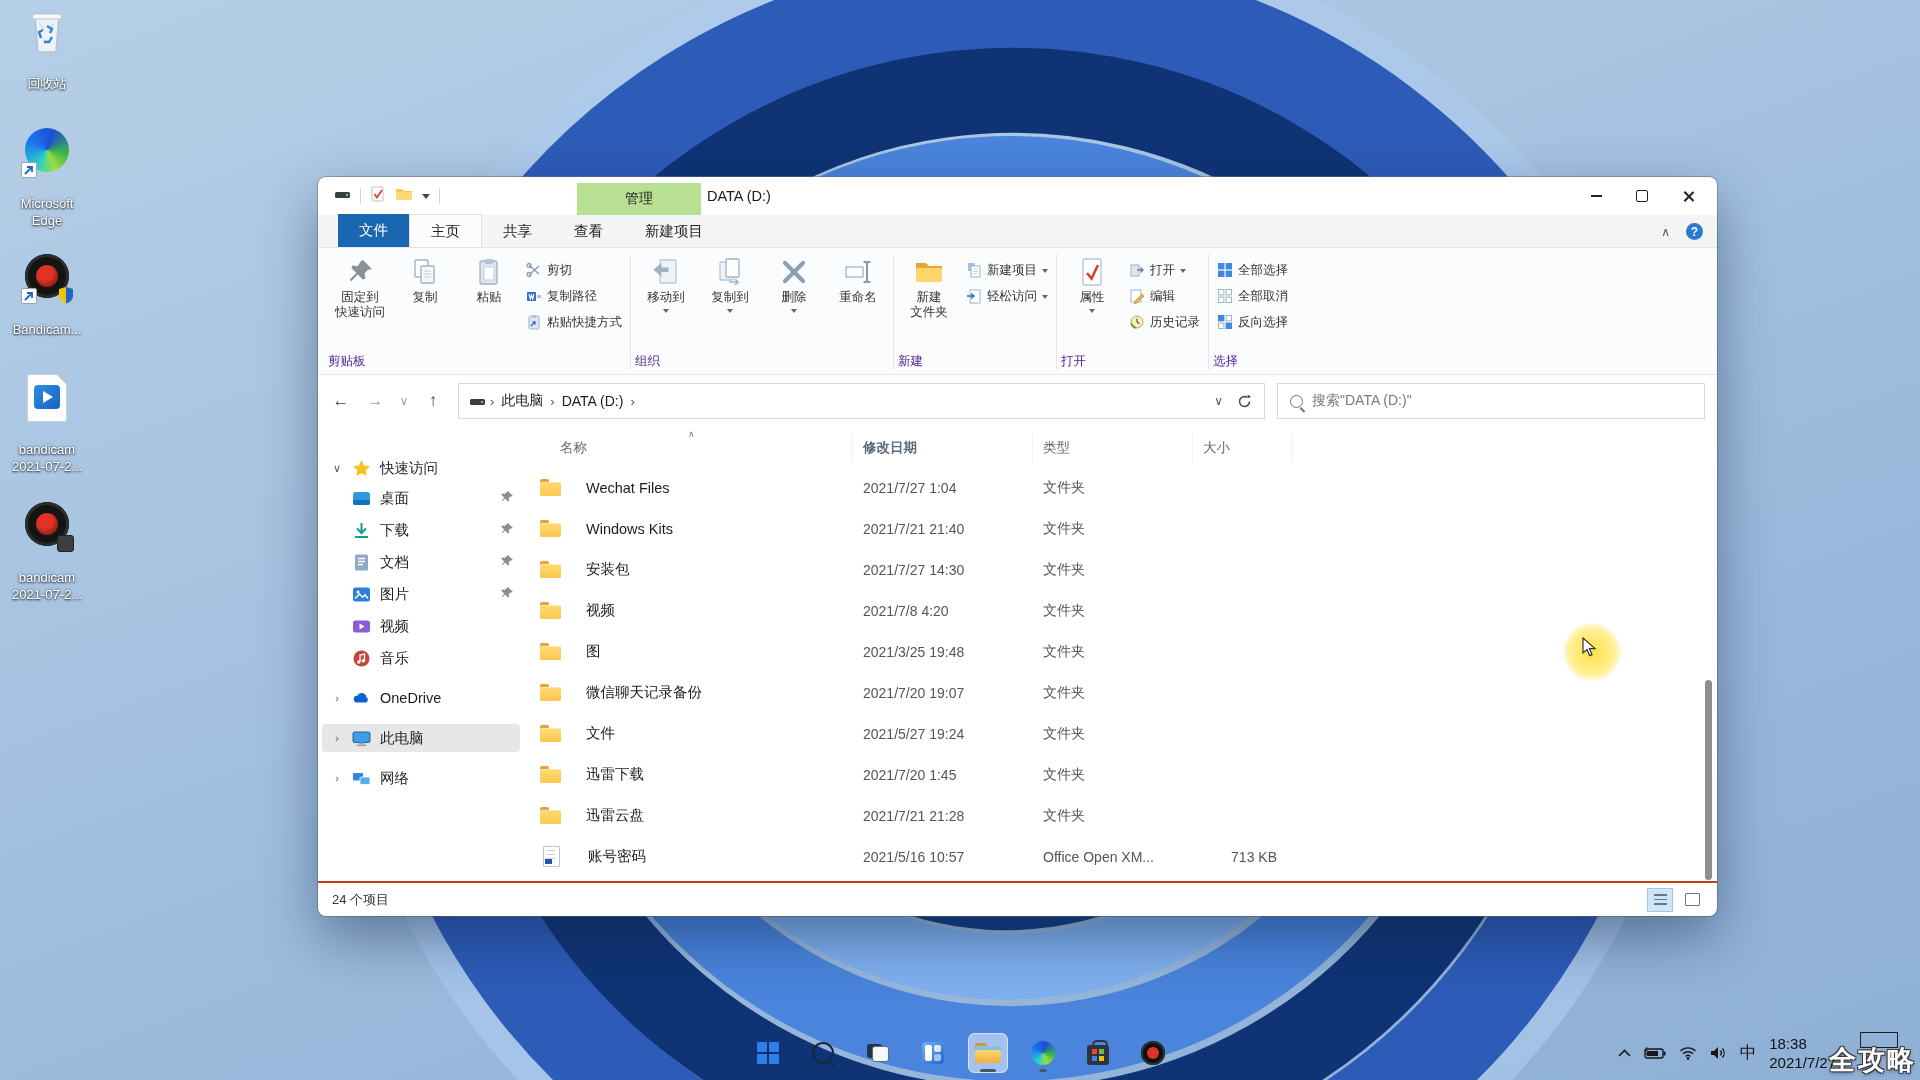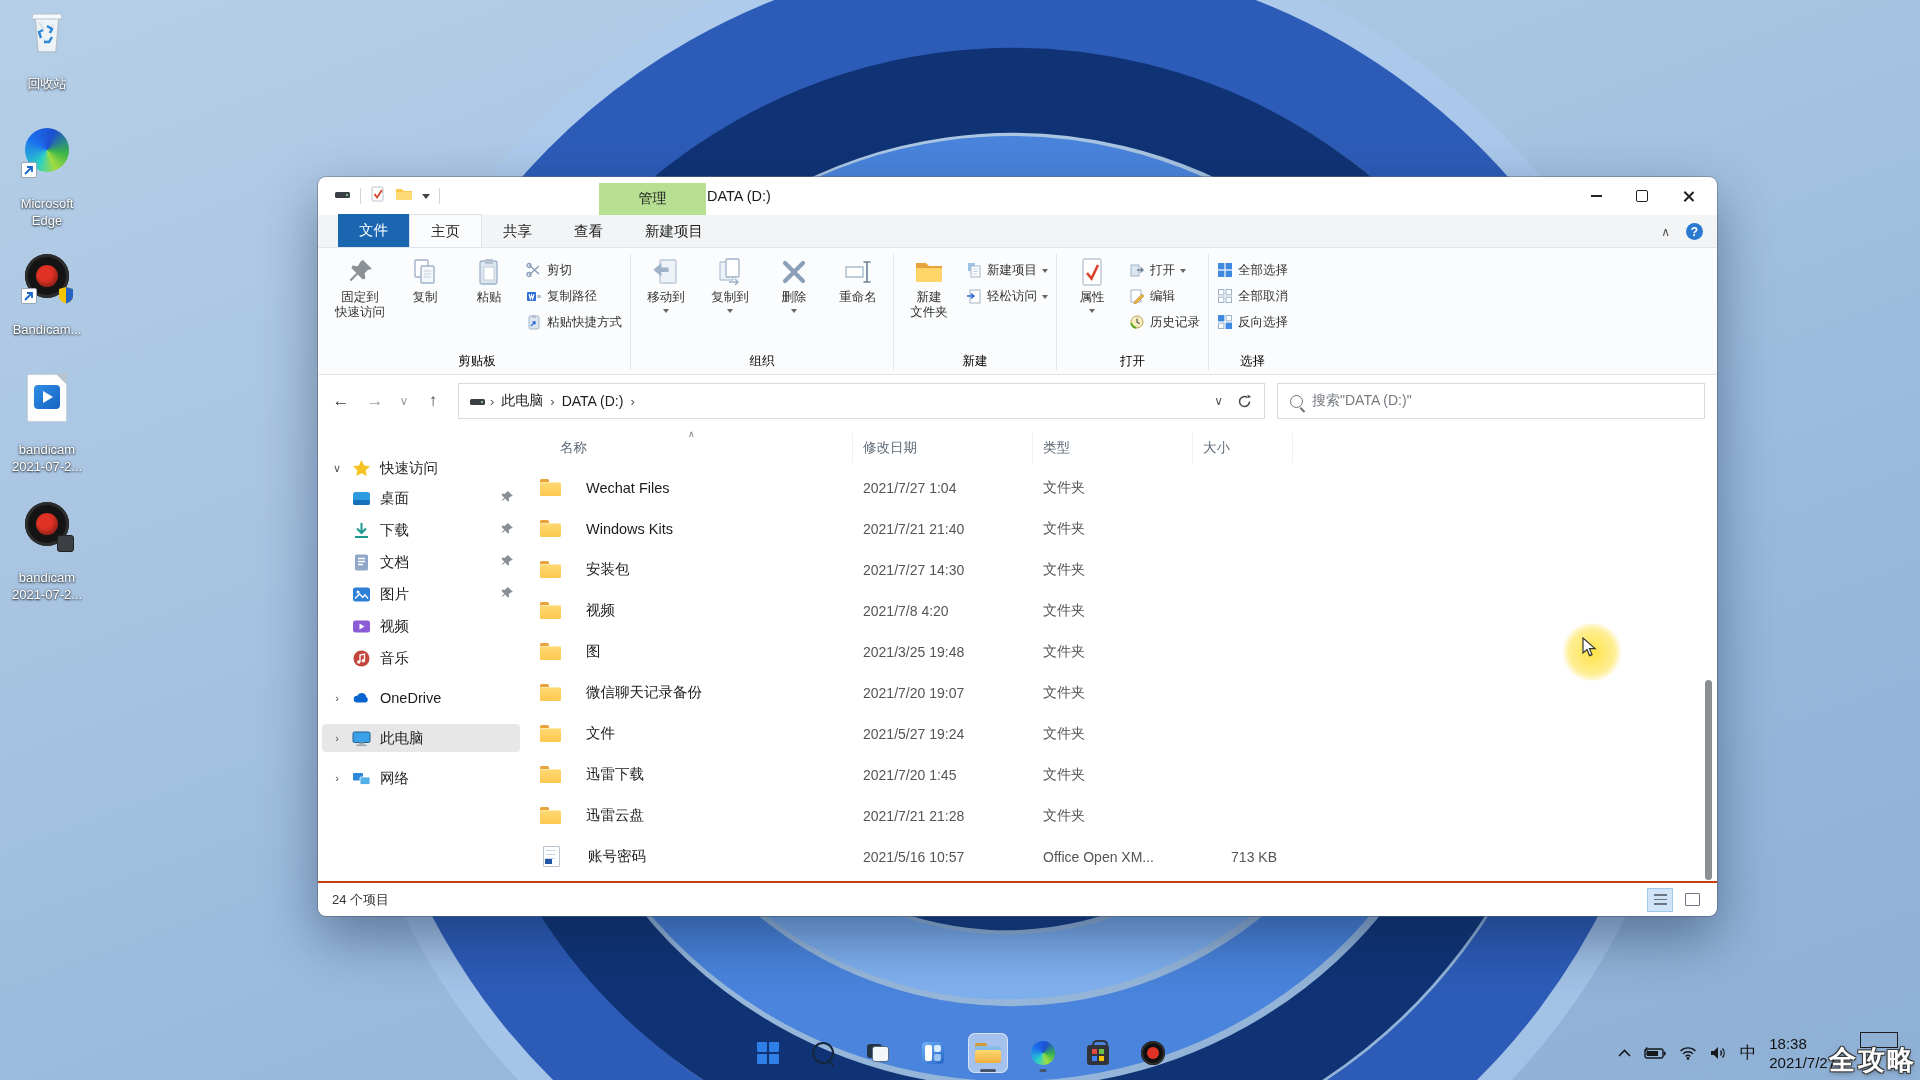--- a/index.html
+++ b/index.html
@@ -31,21 +31,21 @@
   .vfile .thumb:after{content:"";position:absolute;left:9px;top:6px;border-style:solid;border-width:6px 0 6px 10px;border-color:transparent transparent transparent #fff;}
   .toolbadge{position:absolute;right:-3px;bottom:-2px;width:15px;height:15px;border-radius:3px;background:#3b3f44;border:1px solid #222;}
   
   .window{position:absolute;left:318px;top:177px;width:1399px;height:739px;background:#fff;
     border-radius:8px;box-shadow:0 22px 55px rgba(15,35,70,.45),0 0 0 1px rgba(110,120,135,.55);}
   
   .titlebar{position:absolute;left:0;top:0;right:0;height:38px;display:flex;align-items:center;}
   .qat{display:flex;align-items:center;gap:9px;padding-left:16px;}
   .qdiv{width:1px;height:16px;background:#d4d4d4;}
   .caret{width:0;height:0;border-left:4px solid transparent;border-right:4px solid transparent;border-top:5px solid #444;}
-  .managetab{position:absolute;left:281px;top:6px;width:107px;height:32px;background:#b7e093;
+  .managetab{position:absolute;left:259px;top:6px;width:124px;height:32px;background:#b7e093;
     display:flex;align-items:center;justify-content:center;font-size:14px;color:#222;}
   .wintitle{position:absolute;left:389px;top:0;height:38px;display:flex;align-items:center;font-size:14.5px;color:#1b1b1b;}
   .capbtns{position:absolute;right:6px;top:0;height:38px;display:flex;}
   .capbtn{width:46px;height:38px;display:grid;place-items:center;}
   .minbar{width:11px;height:2px;background:#222;}
   .maxbox{width:10px;height:10px;border:1.4px solid #222;border-radius:2px;}
   .closex{position:relative;width:13px;height:13px;}
   .closex:before,.closex:after{content:"";position:absolute;left:6px;top:0;width:1.6px;height:13px;background:#222;}
   .closex:before{transform:rotate(45deg);} .closex:after{transform:rotate(-45deg);}
   
@@ -53,21 +53,21 @@
   .tab{height:32px;padding:0 21px;display:flex;align-items:center;font-size:14.5px;color:#1f1f1f;}
   .tab.file{background:#1b66b1;color:#fff;height:33px;}
   .tab.sel{background:#fbfcfd;border:1px solid #dfe2e5;border-bottom:none;height:33px;box-sizing:border-box;}
   .tabrow-right{position:absolute;right:14px;top:0;height:33px;display:flex;align-items:center;gap:16px;}
   .collapse-gl{font-size:12px;color:#555;}
   .help-gl{width:17px;height:17px;border-radius:50%;background:#2a7ad0;color:#fff;font-size:12px;font-weight:bold;display:grid;place-items:center;}
   
   .ribbon{position:absolute;left:0;top:71px;right:0;height:127px;background:#fbfcfd;border-bottom:1px solid #e4e4e4;display:flex;box-sizing:border-box;padding:2px 0 0 6px;}
   .grp{display:flex;flex-direction:column;padding:0 4px;}
   .grp-body{flex:1;display:flex;align-items:flex-start;gap:2px;padding-top:3px;}
-  .grp-label{height:21px;text-align:center;font-size:12.5px;color:#000000;}
+  .grp-label{height:21px;font-size:12.5px;color:#4c1d95;}
   .gsep{width:1px;background:#e4e7ea;margin:4px 0;}
   .bigbtn{display:flex;flex-direction:column;align-items:center;gap:3px;padding:4px 7px;min-width:48px;}
   .bigbtn .lbl{font-size:12.5px;color:#333;text-align:center;line-height:1.2;white-space:pre-line;}
   .dcaret{width:0;height:0;border-left:3.5px solid transparent;border-right:3.5px solid transparent;border-top:4px solid #666;margin-top:1px;}
   .smallstack{display:flex;flex-direction:column;justify-content:center;gap:4px;padding:6px 4px;}
   .smallbtn{display:flex;align-items:center;gap:5px;font-size:12.5px;color:#333;height:22px;}
   .ricon30{width:30px;height:30px;} .ricon16{width:16px;height:16px;}
   
   .addrrow{position:absolute;left:0;top:198px;right:0;height:52px;display:flex;align-items:center;padding:0 12px 0 8px;box-sizing:border-box;gap:4px;}
   .navbtn{width:30px;height:30px;display:grid;place-items:center;font-size:17px;color:#444;}
@@ -89,21 +89,21 @@
   .srow.child .sic{margin-left:34px;}
   .srow .slbl{margin-left:9px;white-space:nowrap;}
   .srow .pin{margin-left:auto;margin-right:16px;}
   .srow.selrow:before{content:"";position:absolute;left:4px;right:10px;top:1px;bottom:1px;background:#e7e7e7;border-radius:4px;z-index:-1;}
   .srow{z-index:1;}
   
   .listarea{position:absolute;left:212px;top:250px;right:16px;bottom:33px;}
   .hdr{position:absolute;left:0;top:6px;right:0;height:30px;display:flex;font-size:13.5px;color:#5d6a77;}
   .hcell{display:flex;align-items:center;border-right:1px solid #eef0f2;box-sizing:border-box;}
   .h-name{width:323px;padding-left:30px;position:relative;}
-  .h-date{width:180px;padding-left:10px;}
+  .h-date{width:180px;padding-left:10px;font-weight:bold;}
   .h-type{width:160px;padding-left:10px;}
   .h-size{width:100px;padding-left:10px;}
   .sortmark{position:absolute;left:158px;top:-4px;font-size:9px;color:#777;}
   .rows{position:absolute;left:0;top:40px;right:0;}
   .frow{height:41px;display:flex;align-items:center;}
   .c-name{width:323px;display:flex;align-items:center;gap:25px;padding-left:10px;box-sizing:border-box;font-size:14.5px;color:#1c1c1c;}
   .c-date{width:180px;padding-left:10px;box-sizing:border-box;font-size:14px;color:#555;}
   .c-type{width:160px;padding-left:10px;box-sizing:border-box;font-size:14px;color:#555;}
   .c-size{width:100px;padding-right:16px;box-sizing:border-box;font-size:14px;color:#555;text-align:right;}
   .fold-ic{width:21px;height:17px;position:relative;flex:0 0 auto;}

